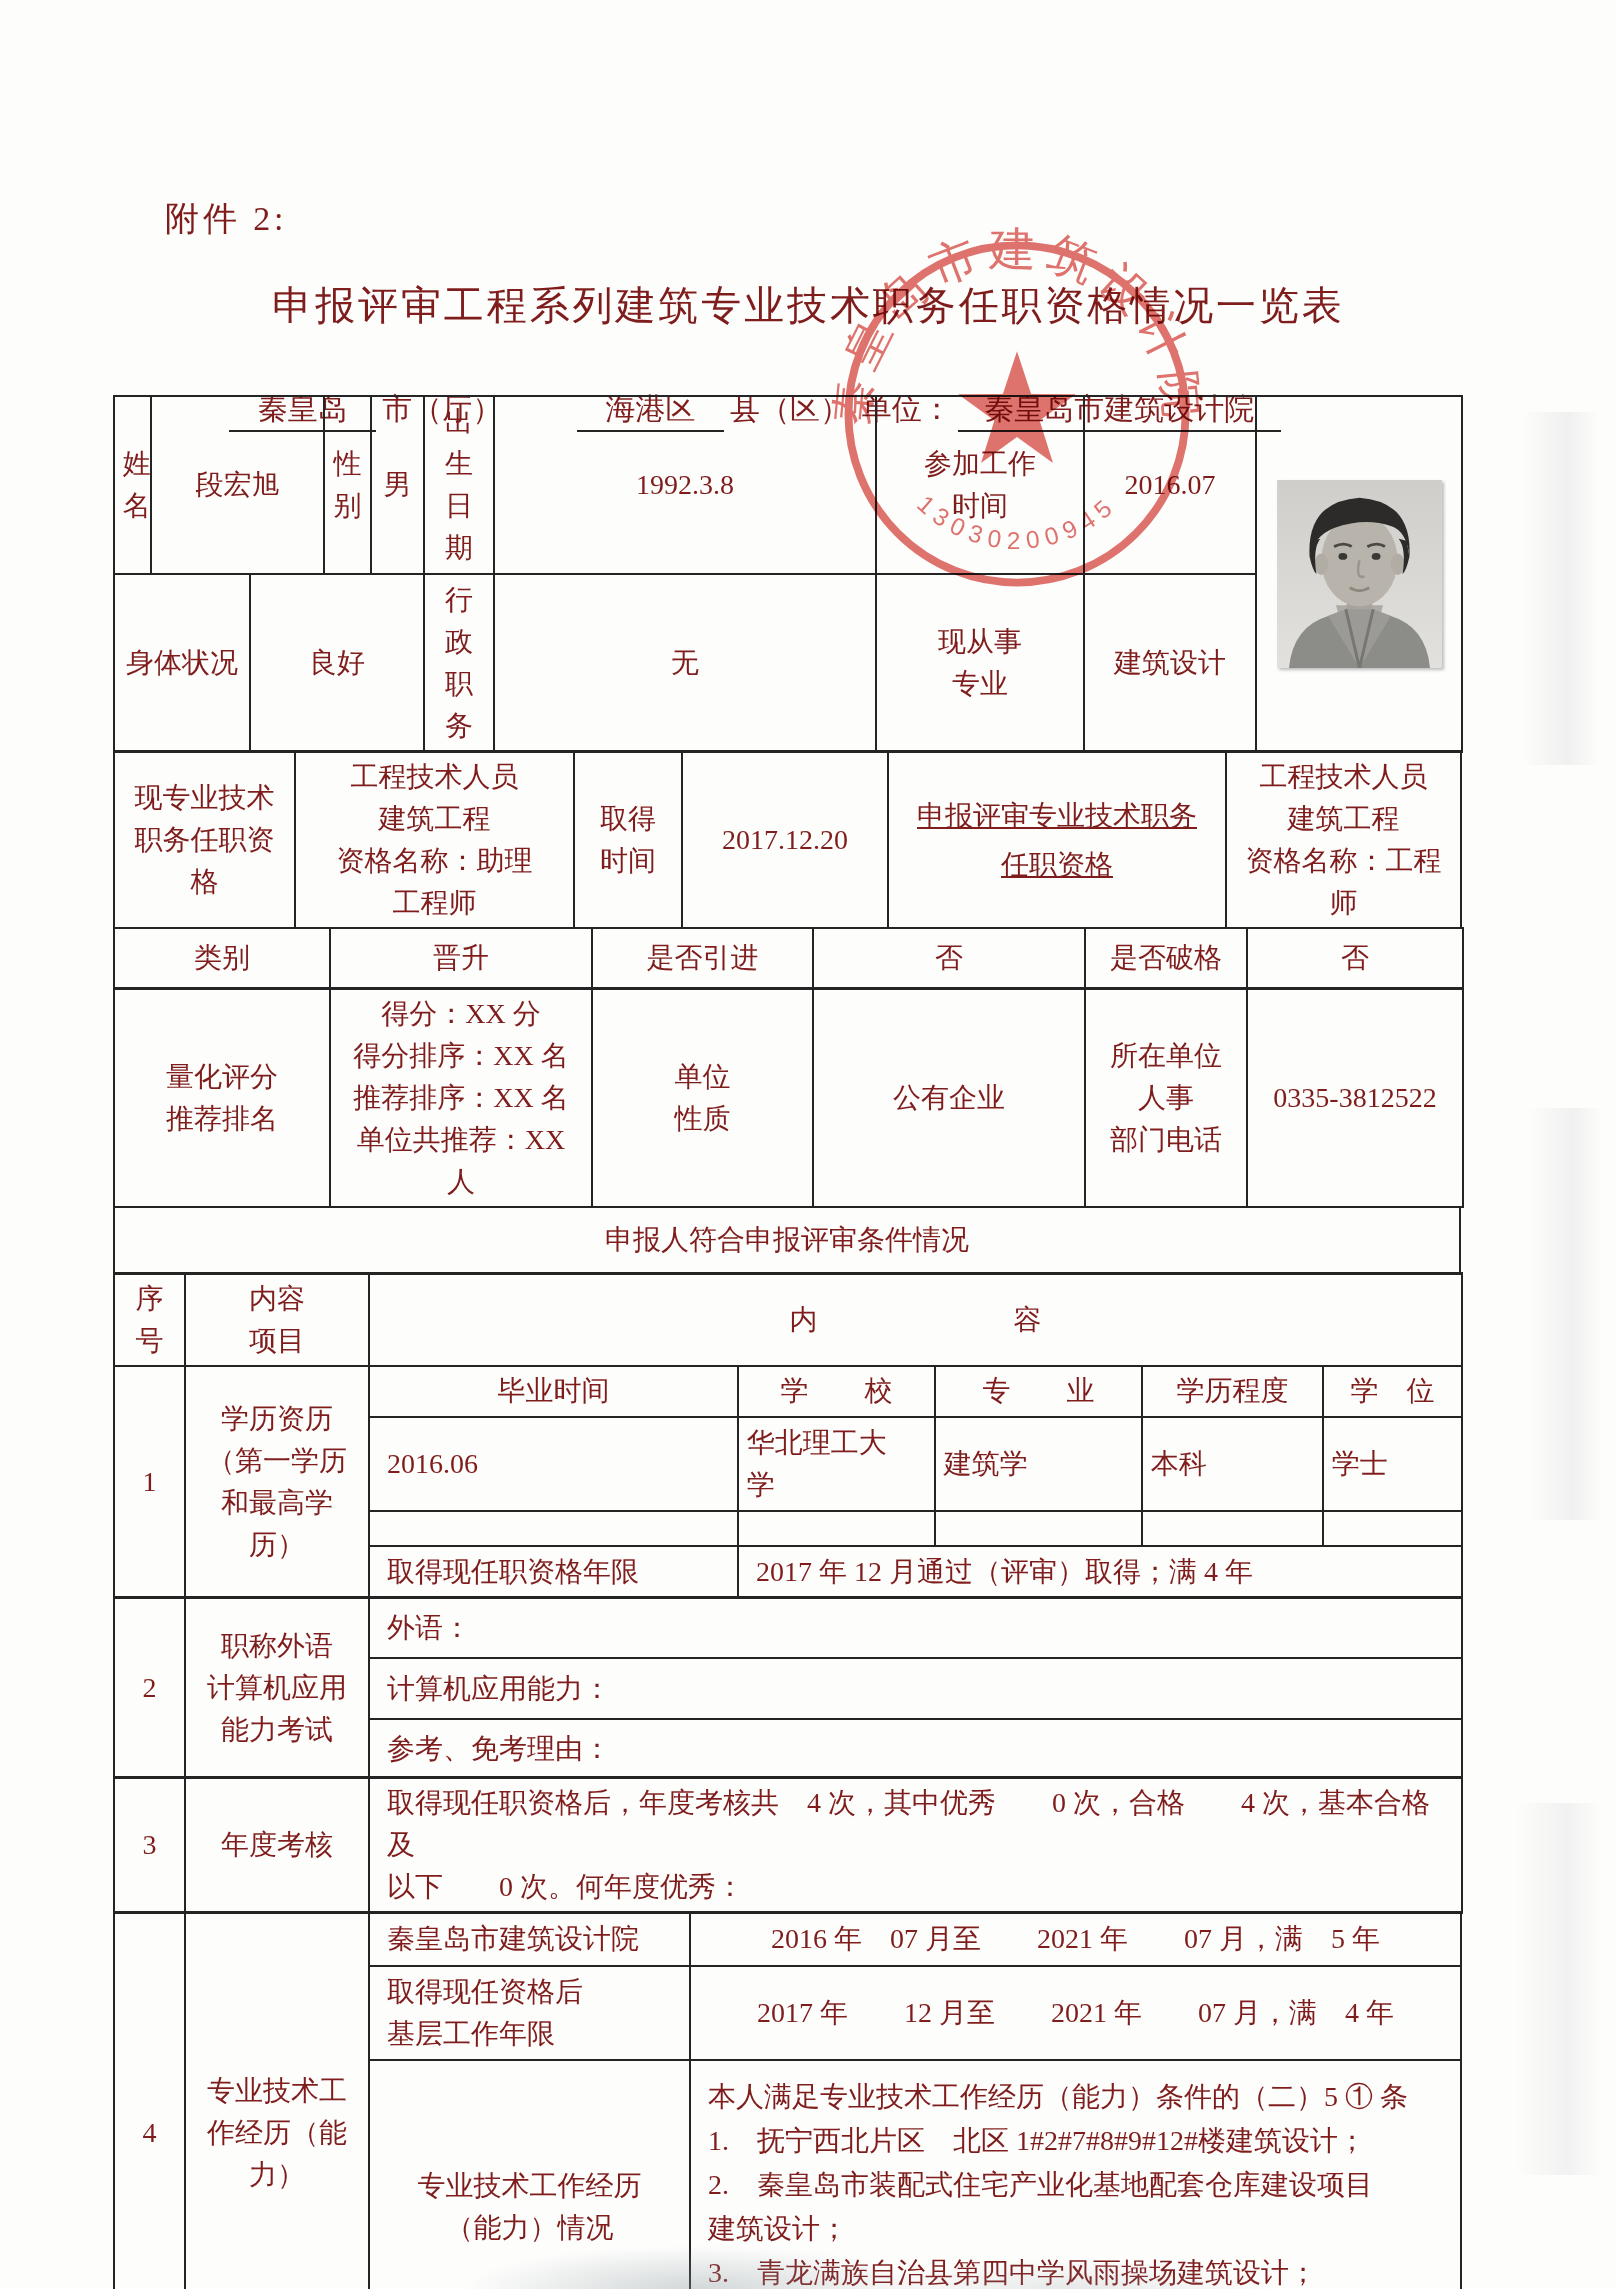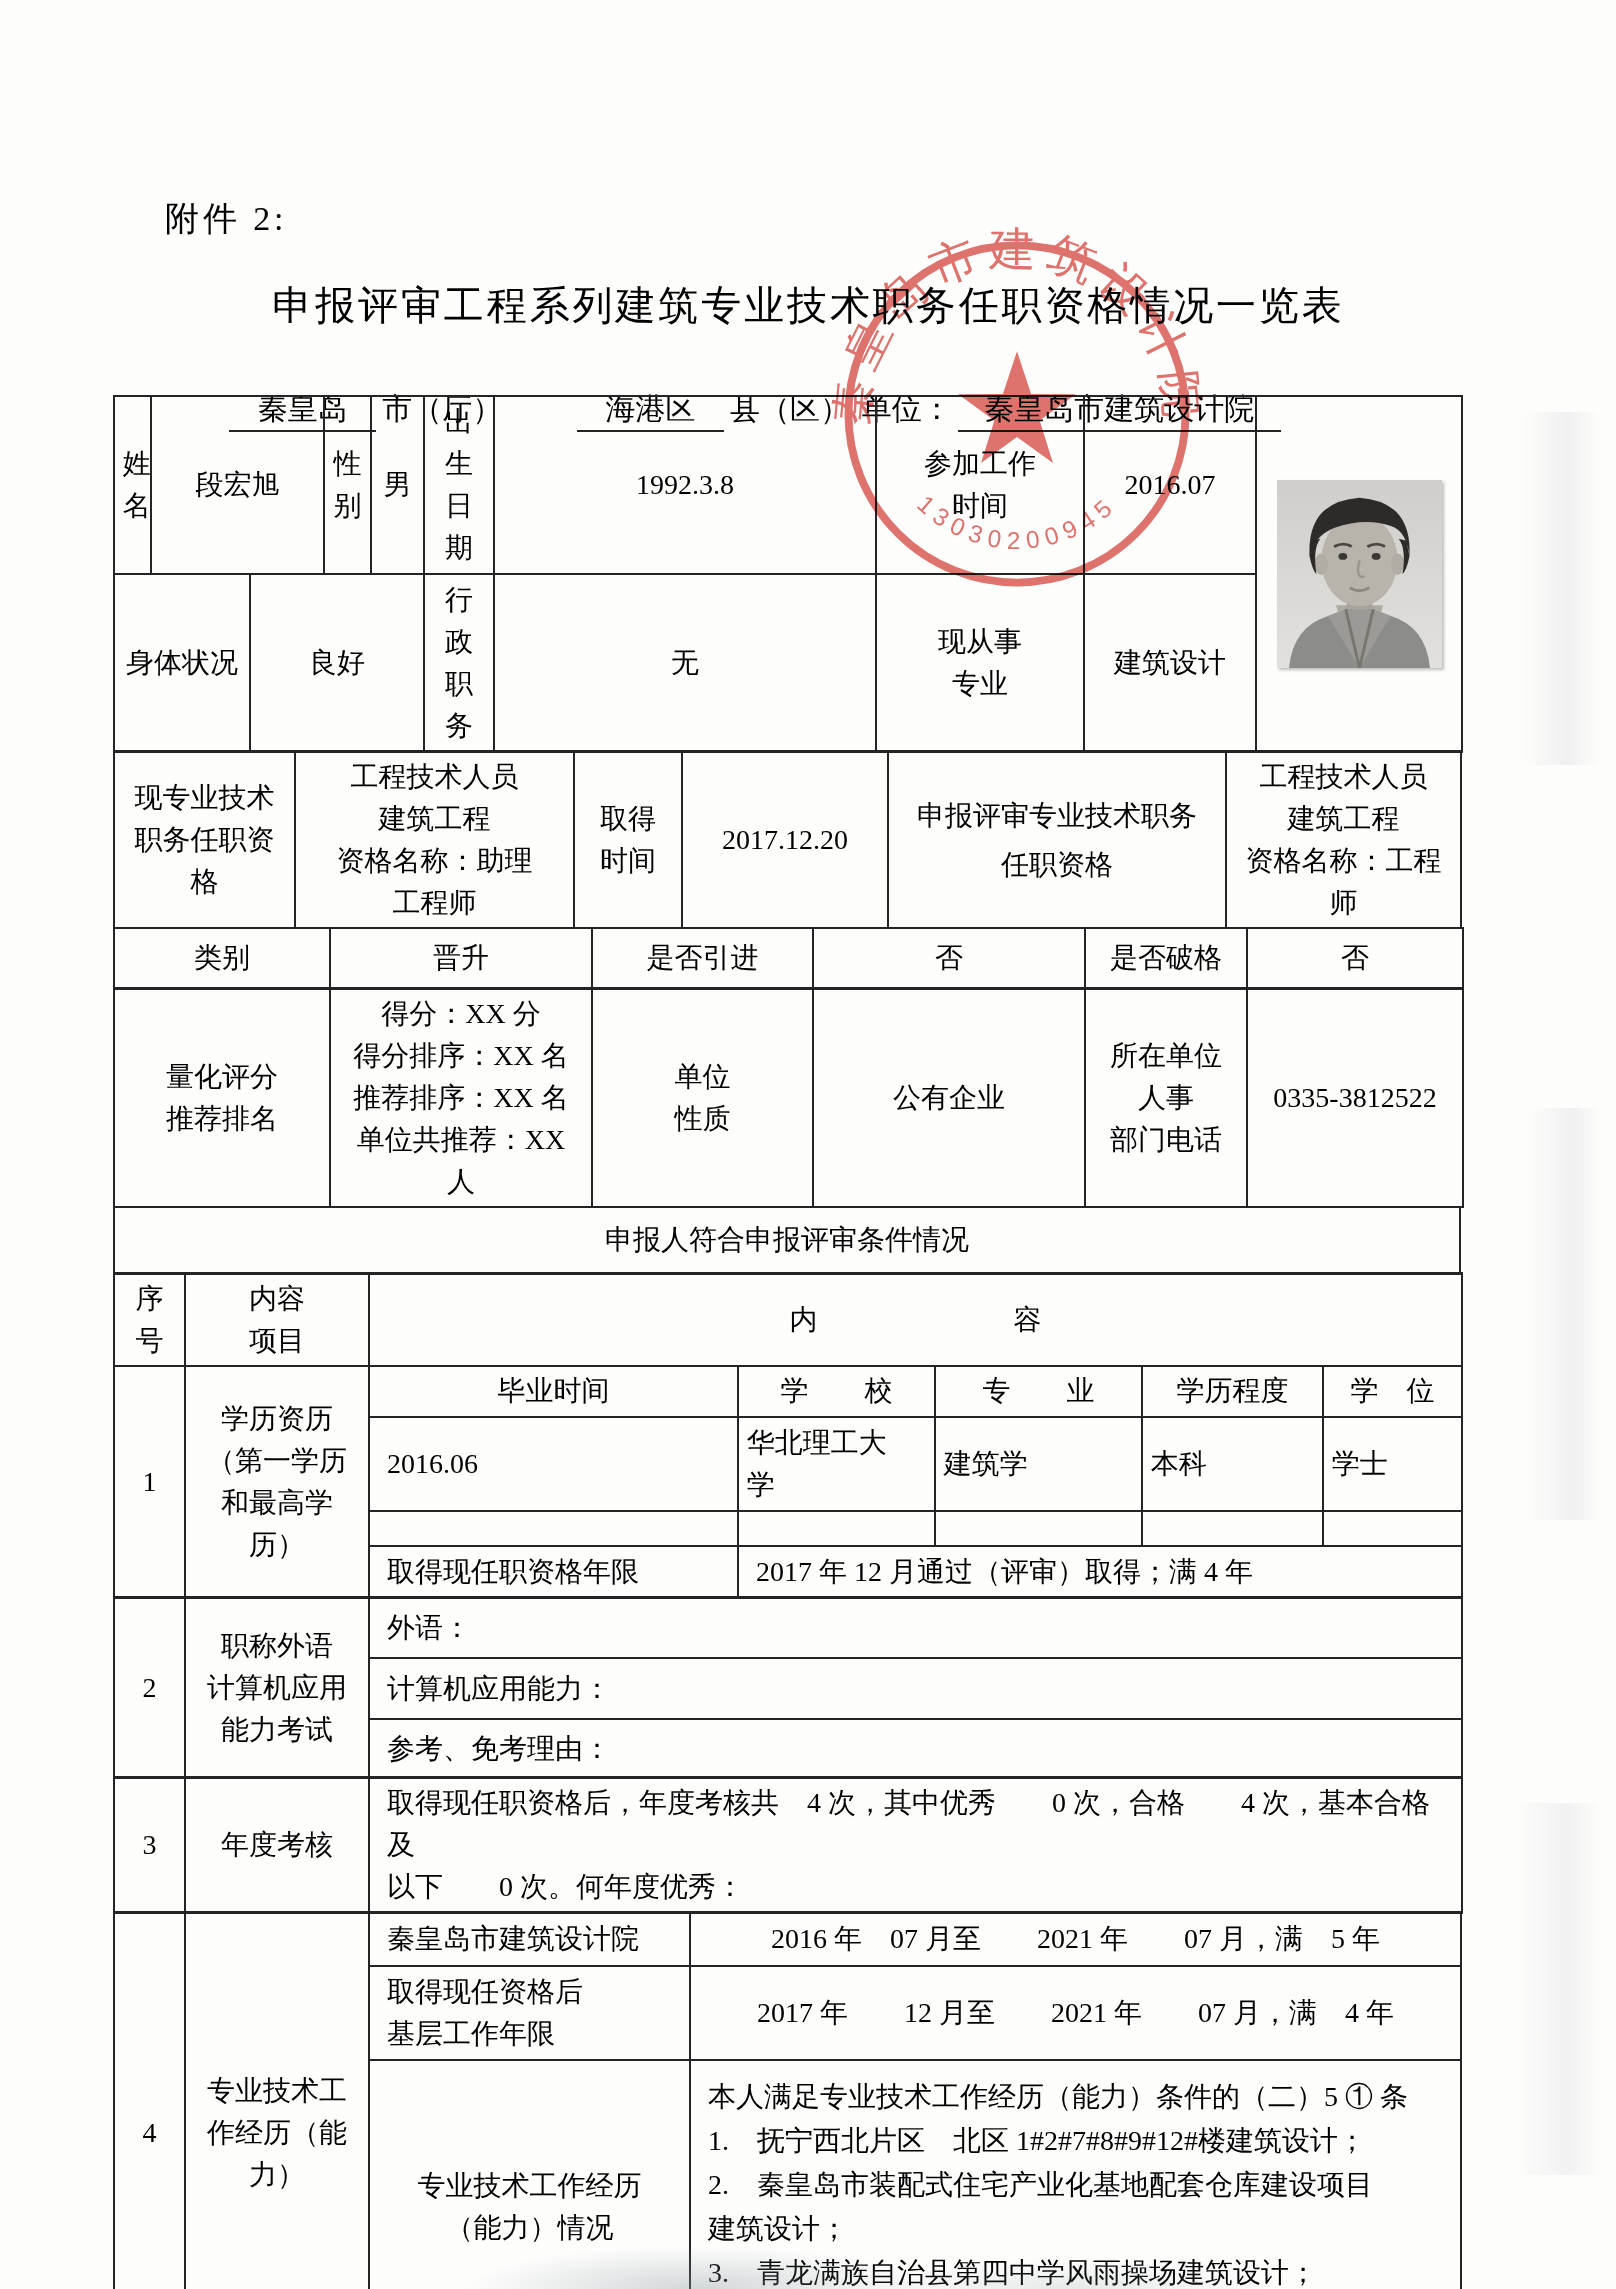--- a/index.html
+++ b/index.html
@@ -1,41 +1,41 @@
 <!DOCTYPE html>
 <html><head>
 <meta charset="utf-8">
 <style>
   * { margin:0; padding:0; box-sizing:border-box; }
   html,body { background:#e9e9e9; }
   .page {
     position:relative; width:1616px; height:2290px; margin:0 auto;
     background:#fdfdfc; overflow:hidden;
-    font-family:"Liberation Serif","DejaVu Serif",serif; color:#000000;
+    font-family:"Liberation Serif","DejaVu Serif",serif; color:#7f1d1d;
   }
   .attachment { position:absolute; left:165px; top:196px; font-size:34px; letter-spacing:3.9px; }
   .doc-title  { position:absolute; left:54px; top:278px; width:1509px; text-align:center;
                 font-size:40px; letter-spacing:2.9px; }
   .loc-line   { position:absolute; left:118px; top:349px; width:1274px; text-align:center;
                 font-size:30px; white-space:nowrap; }
   .loc-line .fill  { display:inline-block; border-bottom:2.9px solid #242424; text-align:center;
                      padding:0 25.5px; min-width:147px; }
   .loc-line .fill.wide { min-width:323px; }
   .loc-line .lab   { display:inline-block; padding:0 5.9px;margin-top:40px; }
   .loc-line .gap   { display:inline-block; width:69px; }
 
   .form { position:absolute; left:113px; top:395px; width:1348px; }
   table { border-collapse:collapse; table-layout:fixed; width:1348px; margin-top:-2.9px; }
   table:first-child { margin-top:0; }
   td { border:2.9px solid #242424; font-size:28px; text-align:center; vertical-align:middle;
        padding:3.9px 7.8px; line-height:1.5; overflow:hidden; }
   td.pre   { white-space:pre-line; }
   td.left  { text-align:left; }
   td.pad-l { padding-left:17px; }
-  td.loose { line-height:1.75; }
+  td.loose { line-height:1.75;text-decoration:underline; }
   td.exp   { line-height:1.57; font-size:28px; }
 
   
   .photo-cell { padding:5.9px; }
   .photo-frame { width:165px; height:188px; margin:5.9px auto; background:#dddcd8;
                  box-shadow:2px 2px 2.9px rgba(0,0,0,.25); }
   .photo-frame svg { display:block; width:100%; height:100%; }
 
   
   .stamp { position:absolute; left:821px; top:218px; width:392px; height:392px;

